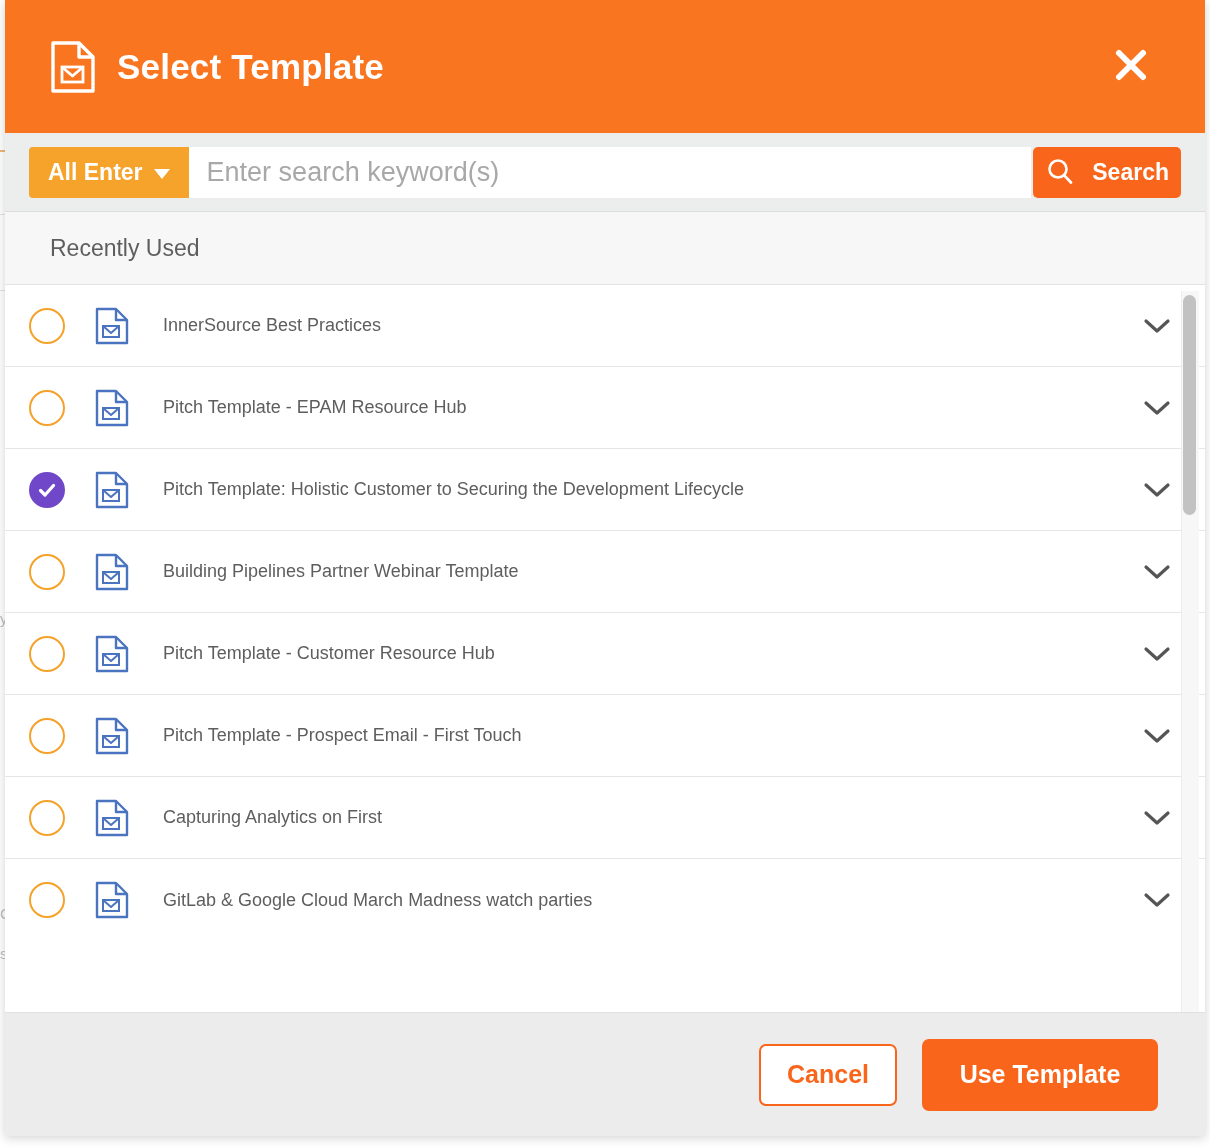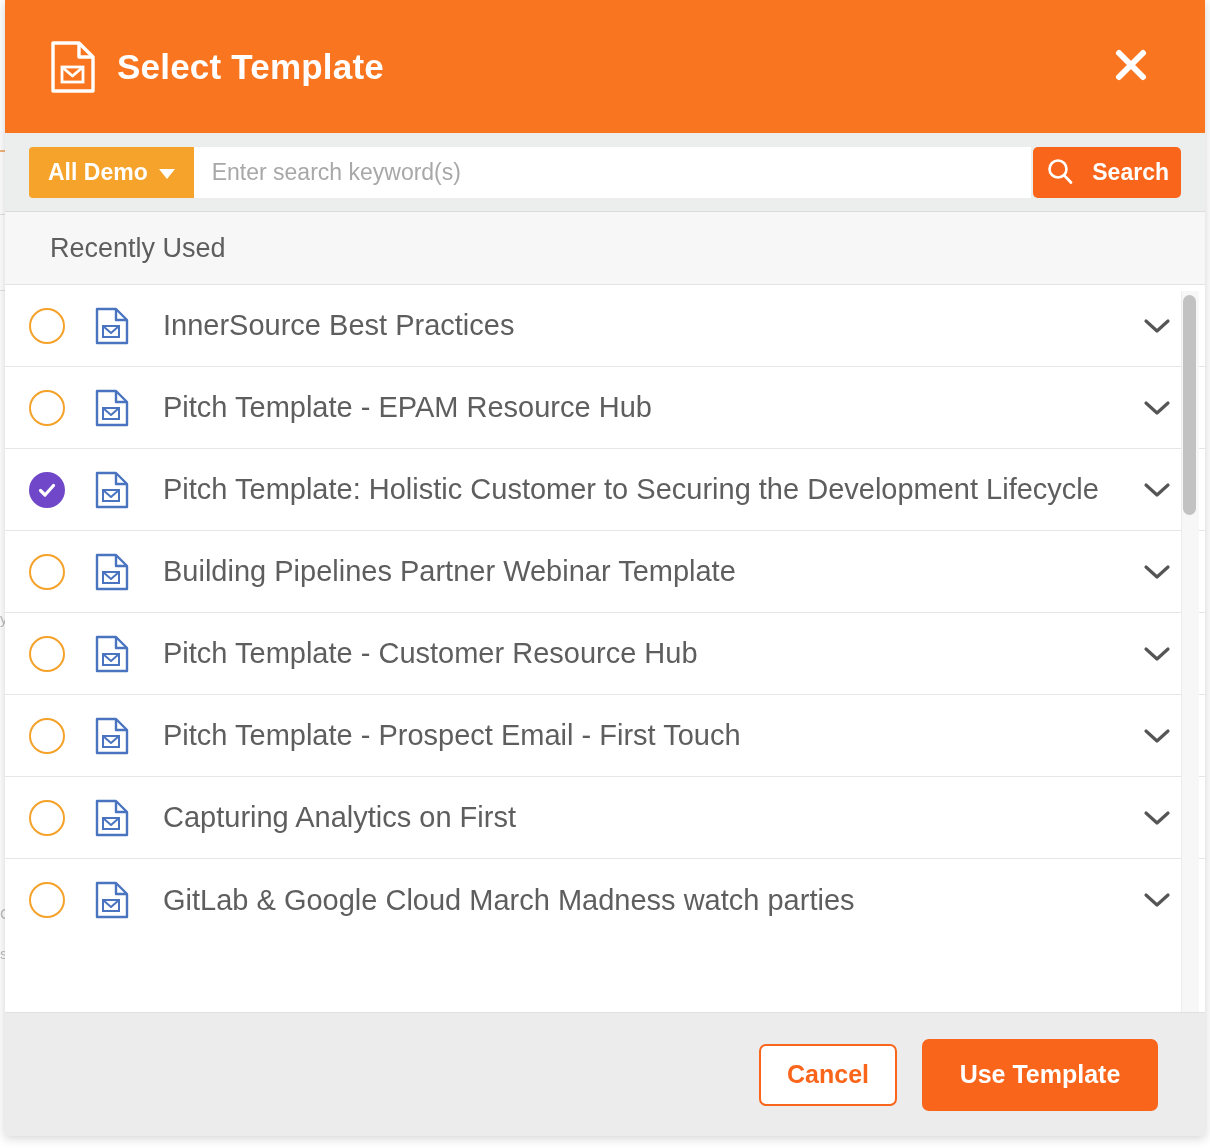--- a/index.html
+++ b/index.html
@@ -108,21 +108,21 @@
     border-right: 8px solid transparent;
     border-top: 10px solid #ffffff;
     margin-top: 3px;
   }
   .search-input {
     flex: 1;
     height: 51px;
     border: none;
     outline: none;
     background: #ffffff;
-    font-size: 23px;
+    font-size: 27px;
     color: #4d4d4d;
     padding: 0 18px;
     font-family: "Liberation Sans", sans-serif;
   }
   .search-input::placeholder { color: #a8a8a8; }
   .search-btn {
     height: 51px;
     background: #f9651a;
     color: #ffffff;
     border: none;
@@ -141,21 +141,21 @@
   
   .section-label {
     flex: 0 0 73px;
     height: 73px;
     background: #f7f7f7;
     border-bottom: 1px solid #e3e3e3;
     display: flex;
     align-items: center;
     padding-left: 45px;
     color: #5e5e5e;
-    font-size: 27px;
+    font-size: 23px;
   }
 
   
   .list-wrap {
     flex: 1 1 auto;
     position: relative;
     background: #ffffff;
     overflow: hidden;
   }
   .list-scroll {
@@ -193,21 +193,21 @@
 
   .row-doc-icon {
     flex: 0 0 34px;
     width: 34px; height: 38px;
     margin-right: 34px;
     display: block;
   }
   .row-title {
     flex: 1 1 auto;
     color: #5e5e5e;
-    font-size: 29px;
+    font-size: 18px;
     white-space: nowrap;
     overflow: hidden;
   }
   .row-chevron {
     flex: 0 0 46px;
     width: 46px;
     display: flex;
     align-items: center;
     justify-content: center;
     cursor: pointer;
@@ -298,21 +298,21 @@
     </div>
     <div class="close-btn">
       <svg width="34" height="34" viewBox="0 0 34 34">
         <path d="M5 5 L29 29 M29 5 L5 29" stroke="#ffffff" stroke-width="6" stroke-linecap="round"></path>
       </svg>
     </div>
   </div>
 
   <div class="search-bar">
     <div class="spots-select">
-      <span>All Demo</span>
+      <span>All Enter</span>
       <span class="caret-down"></span>
     </div>
     <input class="search-input" type="text" placeholder="Enter search keyword(s)" style="">
     <button class="search-btn">
       <svg width="30" height="30" viewBox="0 0 30 30">
         <circle cx="13" cy="12" r="8.5" fill="none" stroke="#ffffff" stroke-width="2.6"></circle>
         <path d="M19.2 18.4 L26 25.5" stroke="#ffffff" stroke-width="2.8" stroke-linecap="round"></path>
       </svg>
       <span>Search</span>
     </button>

